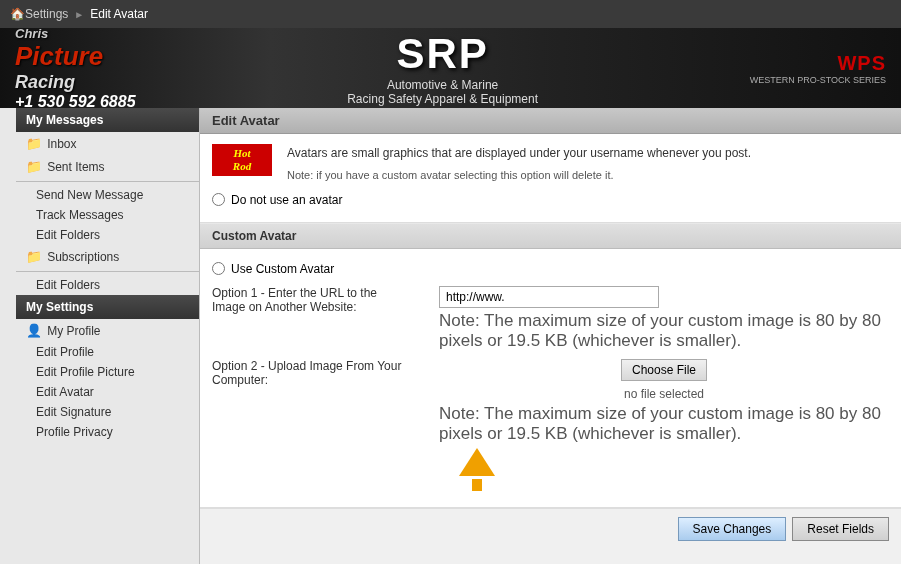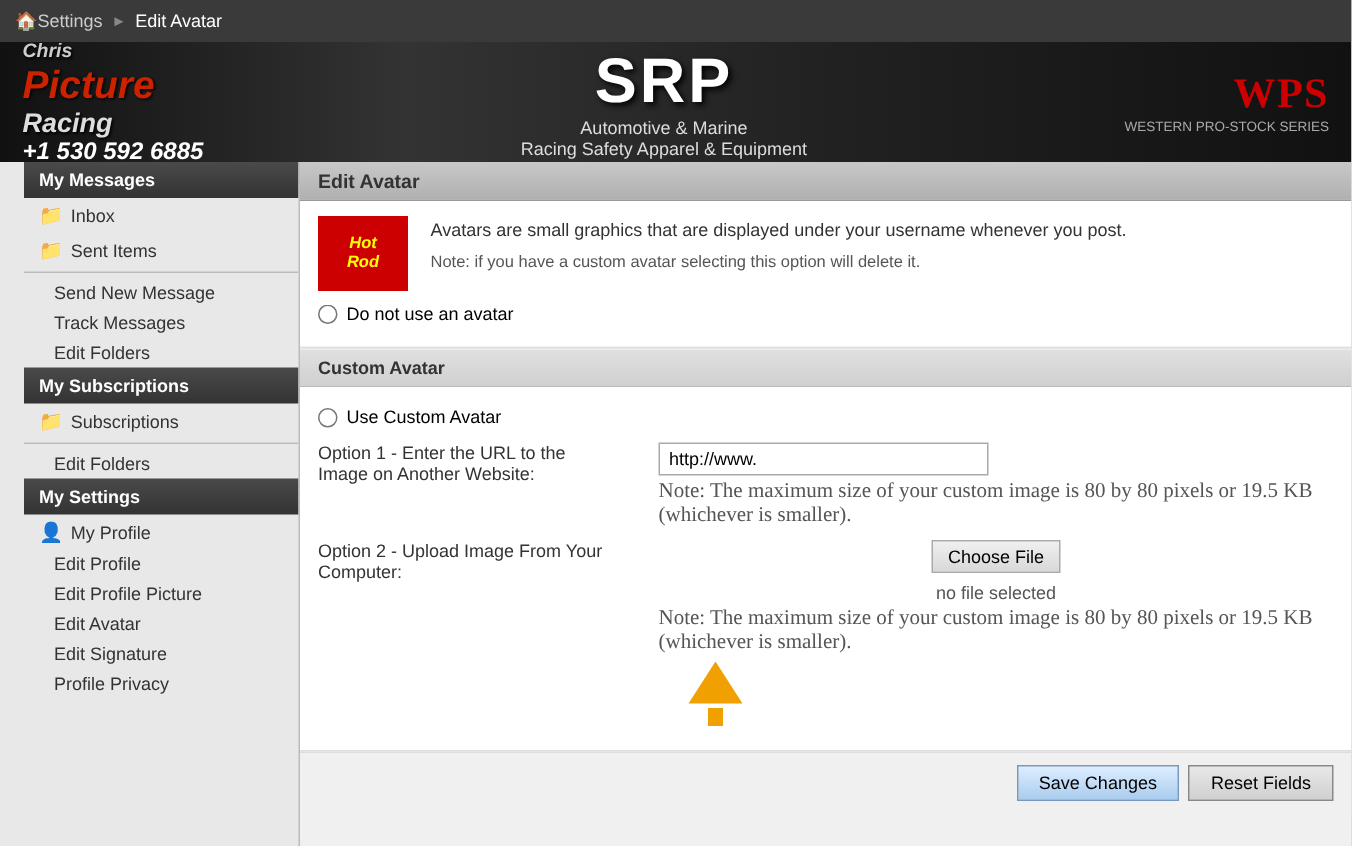--- a/index.html
+++ b/index.html
@@ -46,21 +46,21 @@
       text-align: center;
       color: white;
     }
     .banner-center .srp { font-size: 42px; font-weight: 900; color: #fff; letter-spacing: 2px; text-shadow: 2px 2px 4px #000; }
     .banner-center .sub1 { font-size: 12px; color: #ddd; }
     .banner-center .sub2 { font-size: 12px; color: #ddd; }
     .banner-right {
       padding: 8px 15px;
       text-align: right;
     }
-    .banner-right .wps { font-size: 28px; font-weight: 900; color: #cc0000; letter-spacing: 1px; font-family: Liberation Serif, serif; }
+    .banner-right .wps { font-size: 20px; font-weight: 900; color: #cc0000; letter-spacing: 1px; }
     .banner-right .sub { font-size: 9px; color: #aaa; }
 
     
     .main-layout {
       display: flex;
       height: calc(564px - 28px - 80px);
     }
 
     
     .sidebar {
@@ -126,30 +126,31 @@
     }
     .section-body { padding: 10px 12px; background: #fff; }
     
     .current-avatar-row {
       display: flex;
       align-items: flex-start;
       gap: 15px;
     }
     .avatar-img-box {
       width: 60px;
-      height: 50px;
+      height: 32px;
       border: 2px solid #cc0000;
       background: #cc0000;
       display: flex;
       align-items: center;
       justify-content: center;
       color: #fff;
       font-size: 9px;
       font-weight: bold;
       flex-shrink: 0;
+      font-family: Liberation Serif, serif;
     }
     .avatar-desc { flex: 1; font-size: 12px; color: #333; line-height: 1.6; }
     .avatar-desc .note { color: #555; font-size: 11px; margin-top: 4px; }
 
     .radio-row { display: flex; align-items: center; gap: 6px; margin: 5px 0; }
     .radio-row input[type=radio] { cursor: pointer; }
 
     .option-row {
       display: flex;
       align-items: flex-start;
@@ -162,21 +163,21 @@
       color: #333;
       flex-shrink: 0;
     }
     .option-content { flex: 1; }
     .option-content input[type=text] {
       width: 220px;
       border: 1px solid #aaa;
       padding: 3px 6px;
       font-size: 12px;
     }
-    .option-note { font-size: 14px; color: #555; margin-top: 3px; font-family: Liberation Serif, serif; }
+    .option-note { font-size: 17px; color: #555; margin-top: 3px; }
 
     .file-upload-row {
       display: flex;
       align-items: center;
       gap: 6px;
       flex-direction: column;
     }
     .choose-file-btn {
       background: linear-gradient(to bottom, #f0f0f0, #d8d8d8);
       border: 1px solid #aaa;
@@ -250,21 +251,20 @@
     </div>
     <div class="sidebar-item">
       <span class="folder-icon">📁</span>
       <span>Sent Items</span>
     </div>
     <div class="sidebar-divider"></div>
     <div class="sidebar-subitem">Send New Message</div>
     <div class="sidebar-subitem">Track Messages</div>
     <div class="sidebar-subitem">Edit Folders</div>
 
-    <div class="sidebar-section-header">My Subscriptions</div>
 
     <div class="sidebar-item">
       <span class="folder-icon">📁</span>
       <span>Subscriptions</span>
     </div>
     <div class="sidebar-divider"></div>
     <div class="sidebar-subitem">Edit Folders</div>
 
     <div class="sidebar-section-header">My Settings</div>
 

